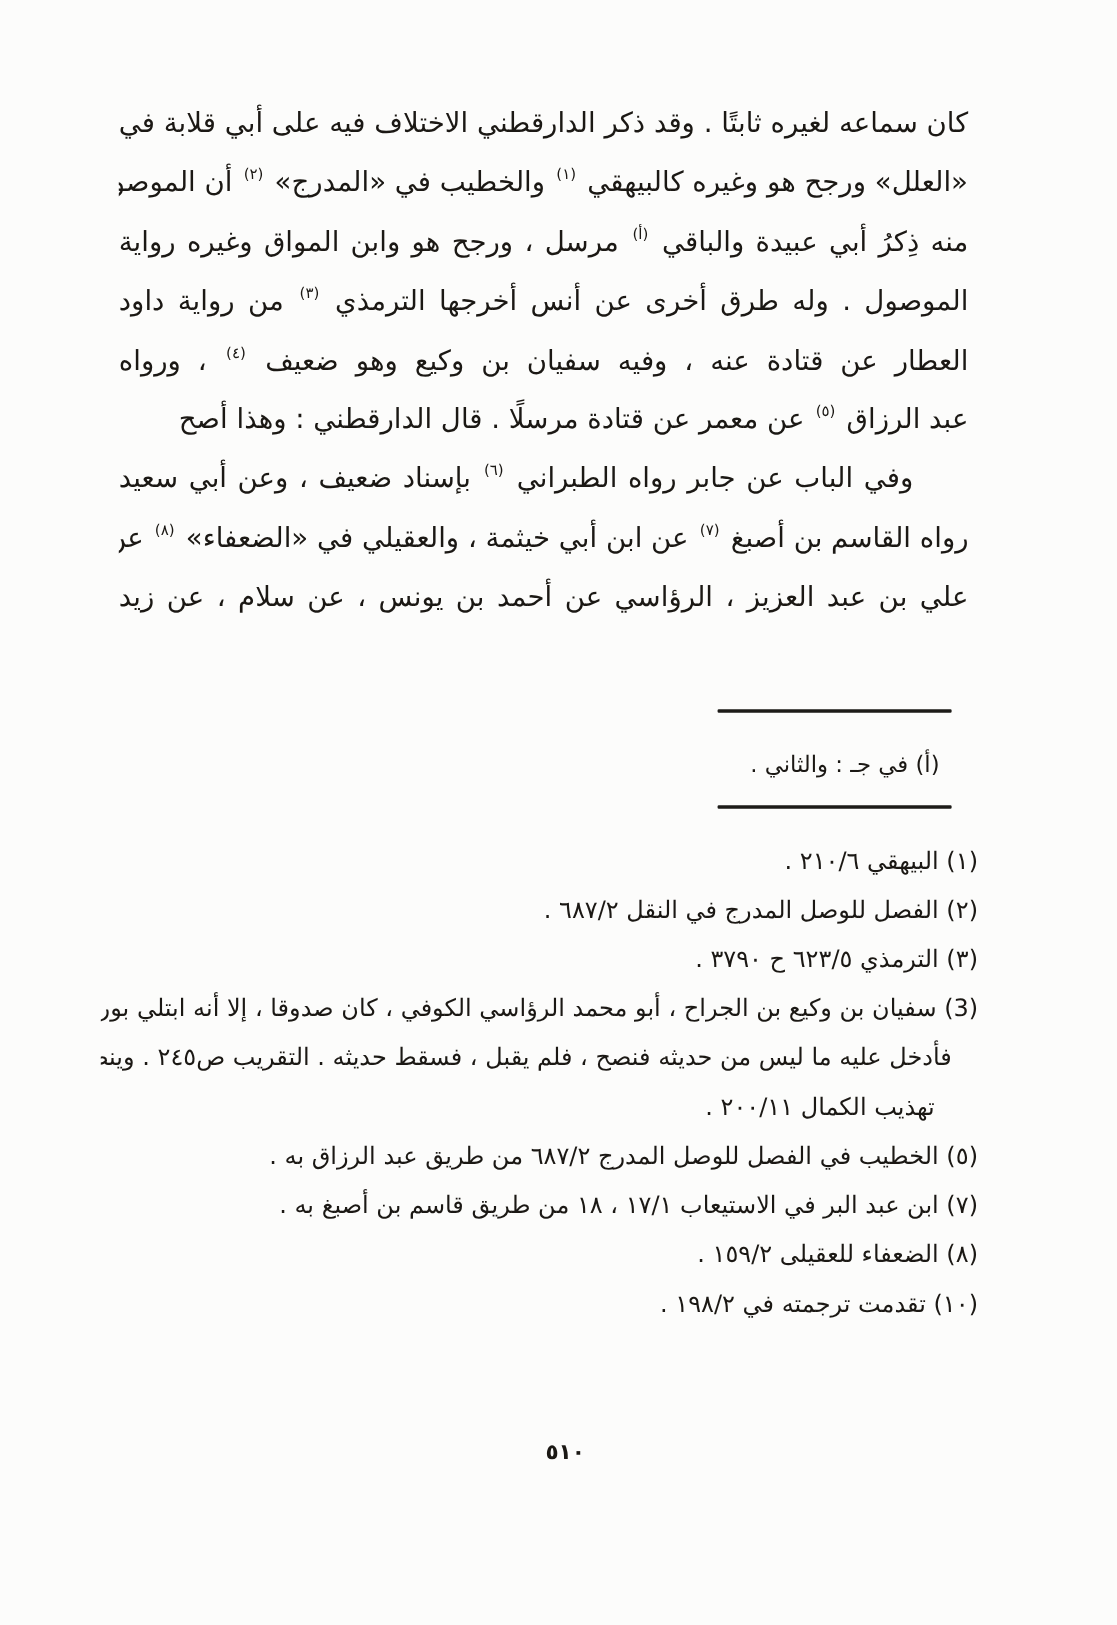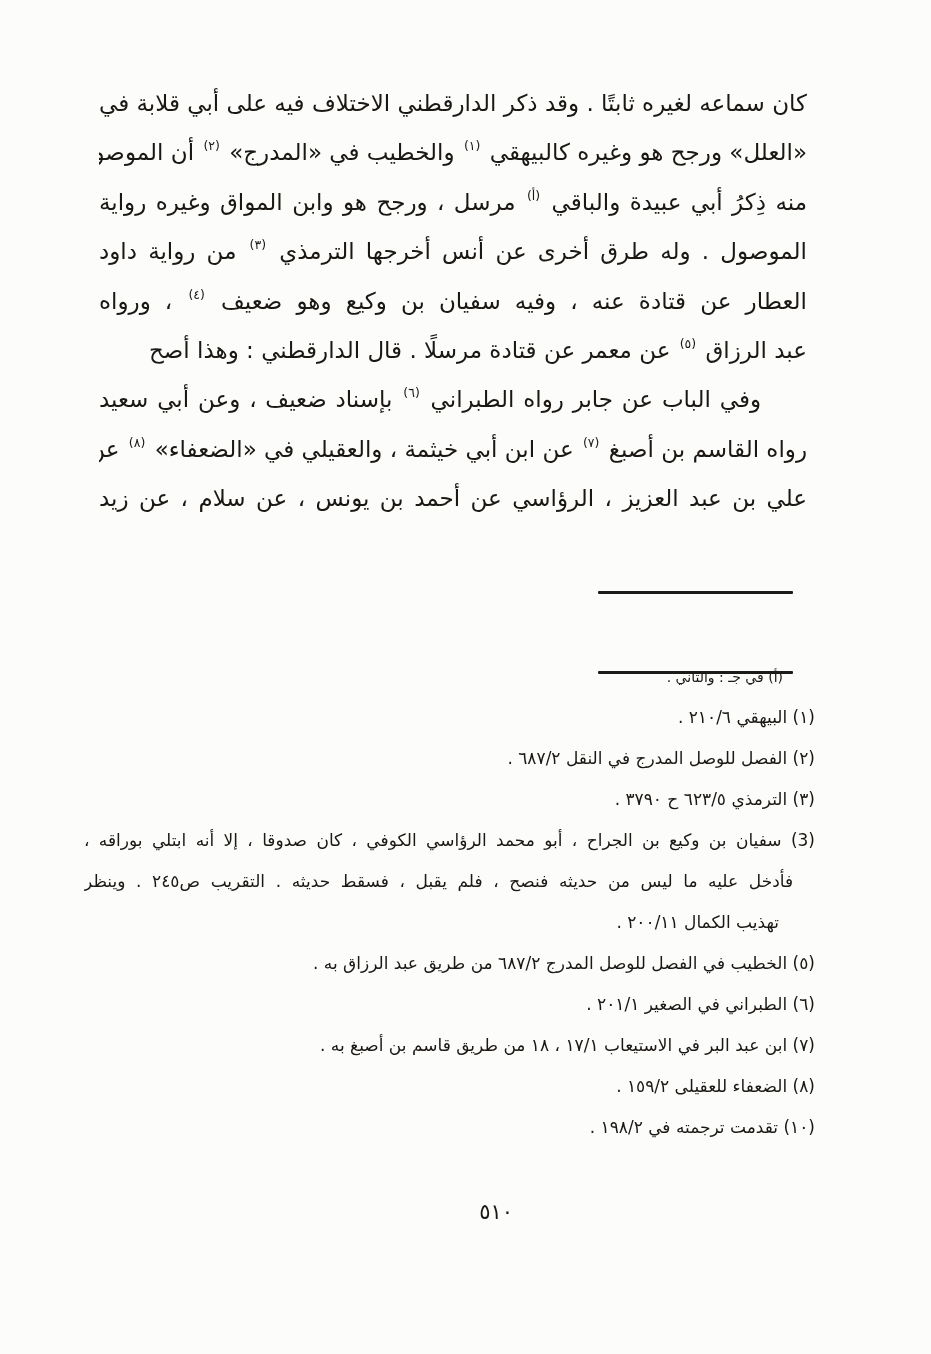--- a/index.html
+++ b/index.html
@@ -29,40 +29,40 @@
   
   .rule{
     position:absolute;left:598px;width:195px;height:3px;
     background:#1d1b18;border-radius:1px;
   }
   .rule.r1{top:591px;}
   .rule.r2{top:671px;}
   .variant-note{
     position:absolute;top:622px;right:148px;
     direction:rtl;unicode-bidi:embed;
-    font-size:14px;line-height:30px;white-space:nowrap;margin-top:40px;
+    font-size:19px;line-height:30px;white-space:nowrap;
   }
   
   .footnotes{
     position:absolute;top:697px;right:116px;width:731px;
   }
   .fn{
     direction:rtl;unicode-bidi:embed;
-    font-size:17px;line-height:41px;height:41px;
+    font-size:20px;line-height:41px;height:41px;
     text-align:right;white-space:nowrap;overflow:hidden;
     box-sizing:border-box;
   }
   .fn.fn-j{text-align:justify;text-align-last:justify;-moz-text-align-last:justify;}
   .fn.fn-ind2{padding-right:22px;}
   .fn.fn-ind3{padding-right:36px;}
   
   .page-number{
     position:absolute;top:1200px;left:429px;width:84px;
-    text-align:right;direction:rtl;
-    font-size:21px;letter-spacing:2px;
+    text-align:center;direction:rtl;
+    font-size:18px;letter-spacing:2px;font-weight:bold;
   }
 </style>
 </head>
 <body>
 
 <div class="main-text">
   <div class="bline">كان سماعه لغيره ثابتًا . وقد ذكر الدارقطني الاختلاف فيه على أبي قلابة في</div>
   <div class="bline">«العلل» ورجح هو وغيره كالبيهقي <sup>(١)</sup> والخطيب في «المدرج» <sup>(٢)</sup> أن الموصول</div>
   <div class="bline">منه ذِكرُ أبي عبيدة والباقي <sup>(أ)</sup> مرسل ، ورجح هو وابن المواق وغيره رواية</div>
   <div class="bline">الموصول . وله طرق أخرى عن أنس أخرجها الترمذي <sup>(٣)</sup> من رواية داود</div>
@@ -78,19 +78,18 @@
 <div class="rule r2"></div>
 
 <div class="footnotes">
   <div class="fn">(١) البيهقي ٢١٠/٦ .</div>
   <div class="fn">(٢) الفصل للوصل المدرج في النقل ٦٨٧/٢ .</div>
   <div class="fn">(٣) الترمذي ٦٢٣/٥ ح ٣٧٩٠ .</div>
   <div class="fn fn-j">(3) سفيان بن وكيع بن الجراح ، أبو محمد الرؤاسي الكوفي ، كان صدوقا ، إلا أنه ابتلي بوراقه ،</div>
   <div class="fn fn-j fn-ind2">فأدخل عليه ما ليس من حديثه فنصح ، فلم يقبل ، فسقط حديثه . التقريب ص٢٤٥ . وينظر</div>
   <div class="fn fn-ind3">تهذيب الكمال ٢٠٠/١١ .</div>
   <div class="fn">(٥) الخطيب في الفصل للوصل المدرج ٦٨٧/٢ من طريق عبد الرزاق به .</div>
-  <div class="fn">(٦) الطبراني في الصغير ٢٠١/١ .</div>
   <div class="fn">(٧) ابن عبد البر في الاستيعاب ١٧/١ ، ١٨ من طريق قاسم بن أصبغ به .</div>
   <div class="fn">(٨) الضعفاء للعقيلى ١٥٩/٢ .</div>
   <div class="fn">(١٠) تقدمت ترجمته في ١٩٨/٢ .</div>
 </div>
 
 <div class="page-number">٥١٠</div>
 
 </body></html>

